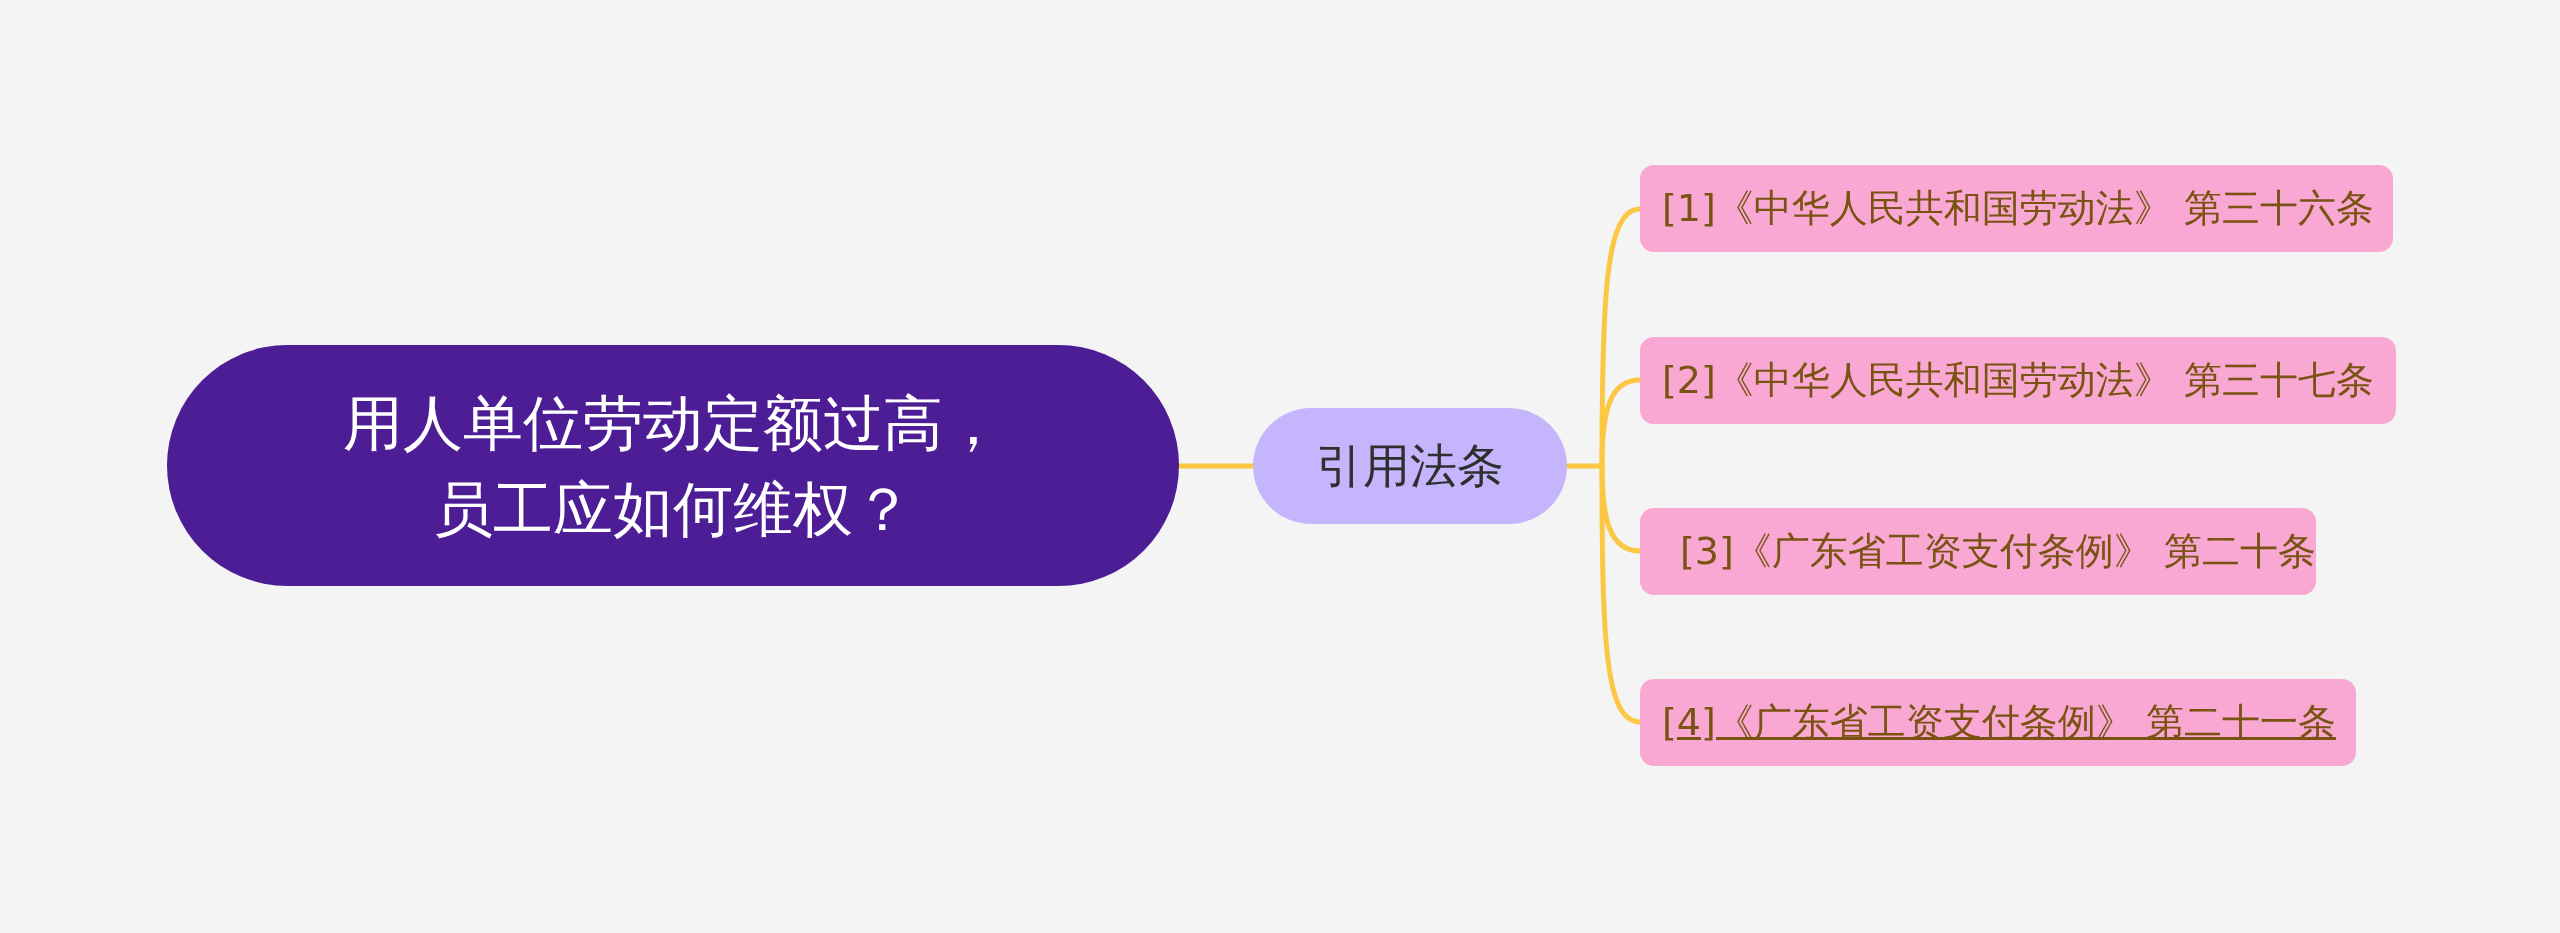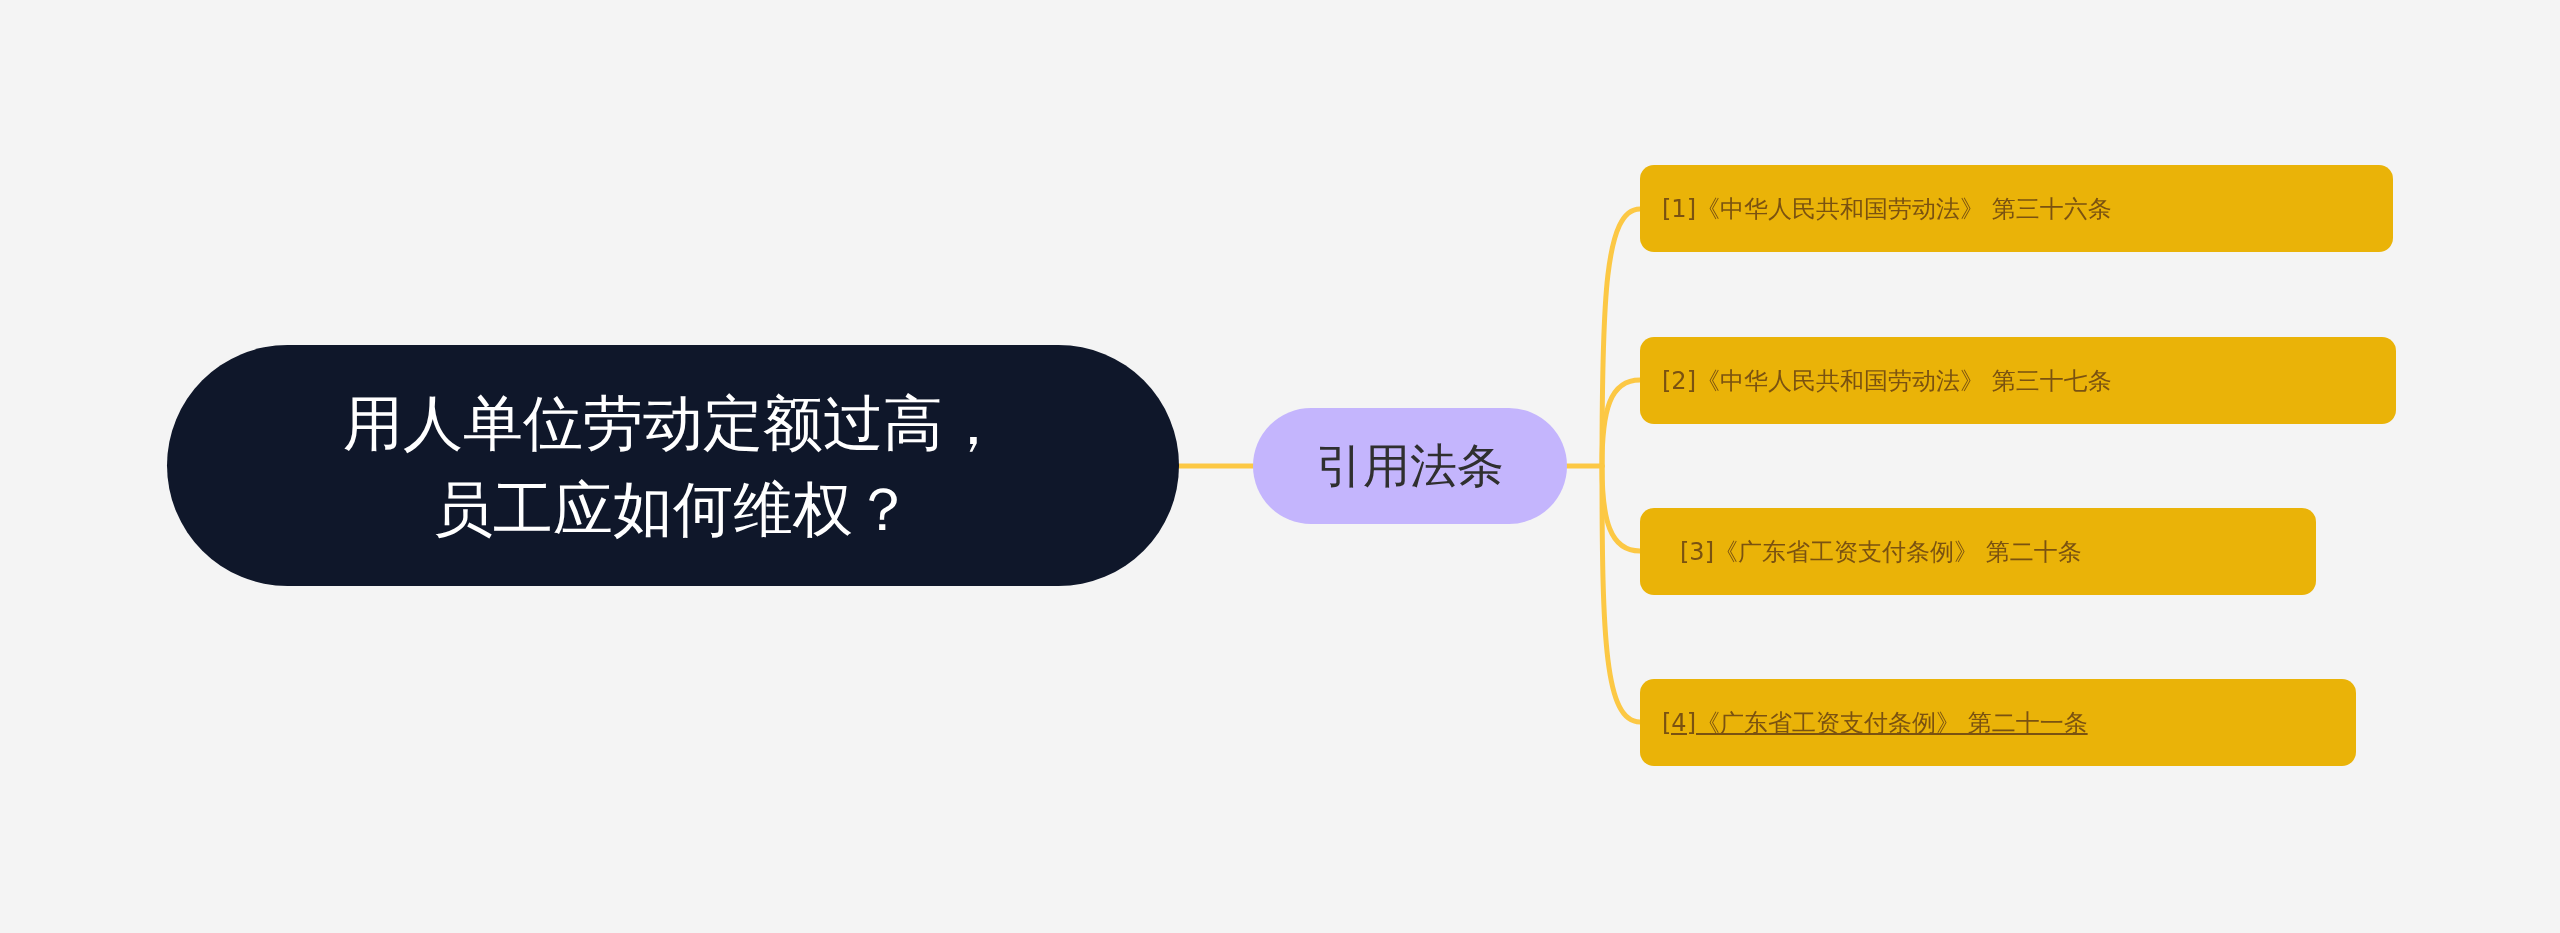--- a/index.html
+++ b/index.html
@@ -4,37 +4,37 @@
 <style>
   html, body { margin: 0; padding: 0; }
   body {
     width: 2560px; height: 933px; background: #f4f4f4;
     position: relative; overflow: hidden;
     font-family: "DejaVu Sans", "Liberation Sans", sans-serif;
   }
   .connectors { position: absolute; left: 0; top: 0; width: 2560px; height: 933px; }
   .root {
     position: absolute; left: 167px; top: 345px; width: 1012px; height: 241px;
-    background: #0f172a; border-radius: 121px;
+    background: #4c1d95; border-radius: 121px;
     display: flex; flex-direction: column; align-items: center; justify-content: center;
     color: #ffffff; font-size: 60px; line-height: 86px; text-align: center;
     box-sizing: border-box; padding: 0 140px;
   }
   .root span { display: block; white-space: nowrap; }
   .mid {
     position: absolute; left: 1253px; top: 408px; width: 314px; height: 116px;
     background: #c4b5fd; border-radius: 58px;
     display: flex; align-items: center; justify-content: center;
     color: #2f2f2f; font-size: 47px; white-space: nowrap;
   }
   .leaf {
     position: absolute; left: 1640px; height: 87px;
-    background: #eab308; border-radius: 14px;
+    background: #f9a8d4; border-radius: 14px;
     display: flex; align-items: center; box-sizing: border-box; padding-left: 22px;
-    color: #7a5211; font-size: 24px; white-space: nowrap;
+    color: #7a5211; font-size: 38px; white-space: nowrap;
   }
 </style>
 </head>
 <body>
 
 <svg class="connectors" viewBox="0 0 2560 933" xmlns="http://www.w3.org/2000/svg">
   <g fill="none" stroke="#fcc844" stroke-width="5" stroke-linecap="round">
     <line x1="1179" y1="466" x2="1253" y2="466"></line>
     <line x1="1567" y1="466" x2="1602" y2="466"></line>
     <path d="M1602 466 C 1602 300, 1605 209, 1640 209"></path>

